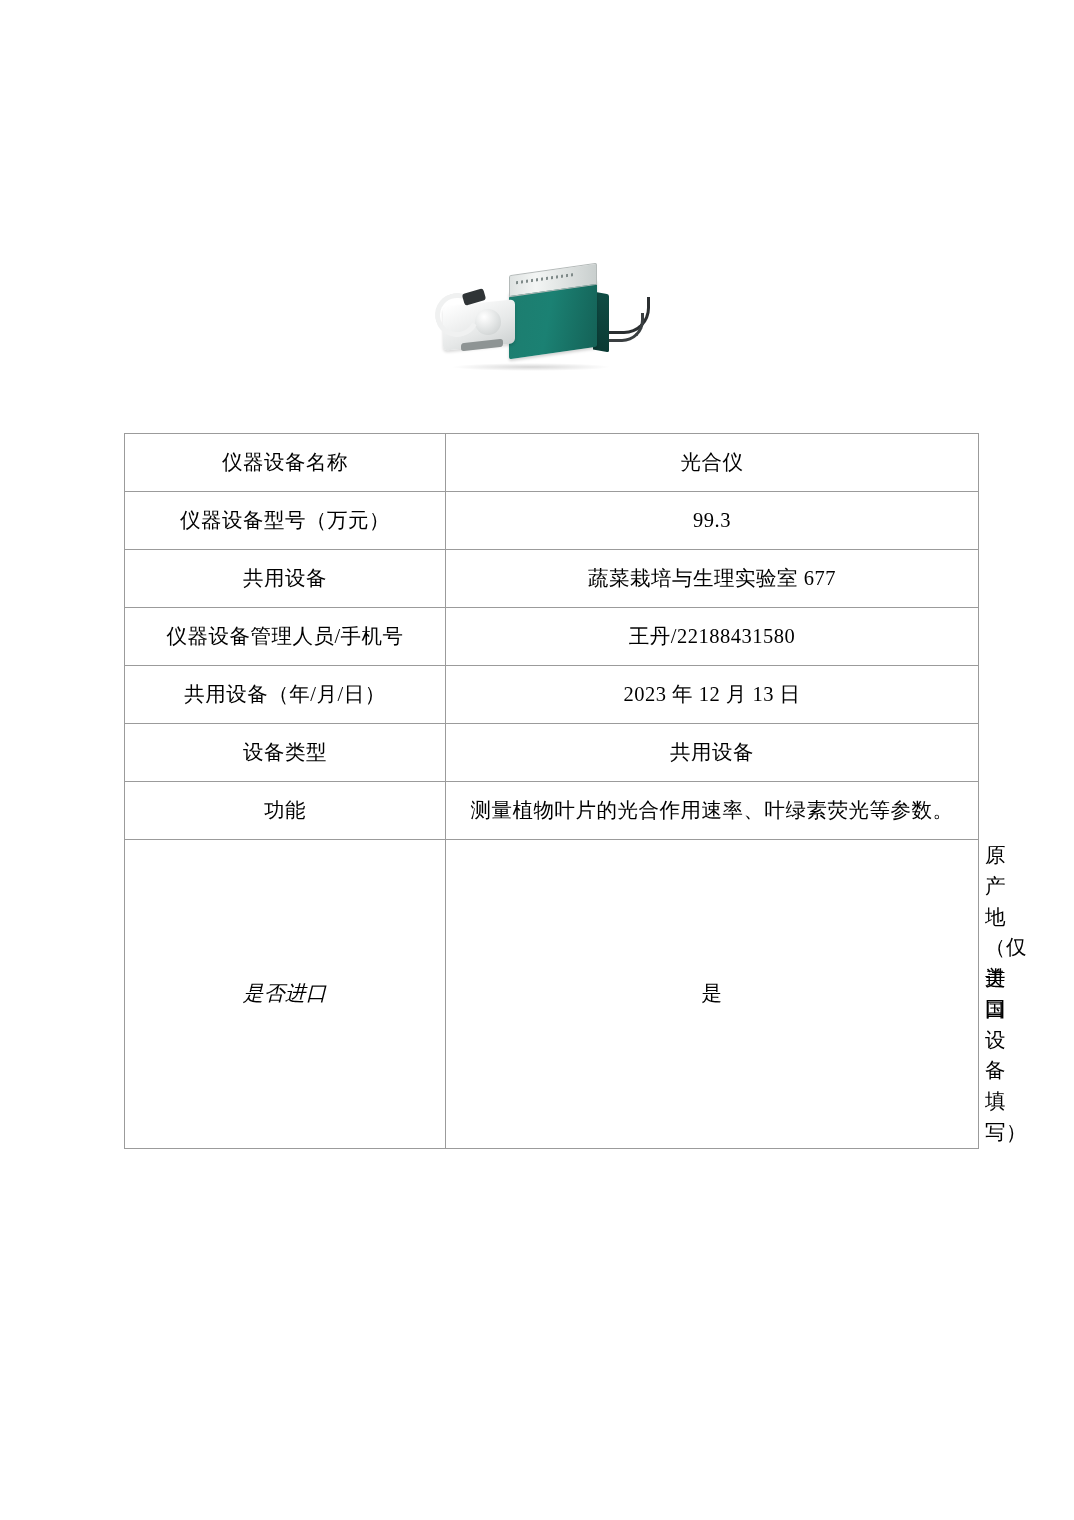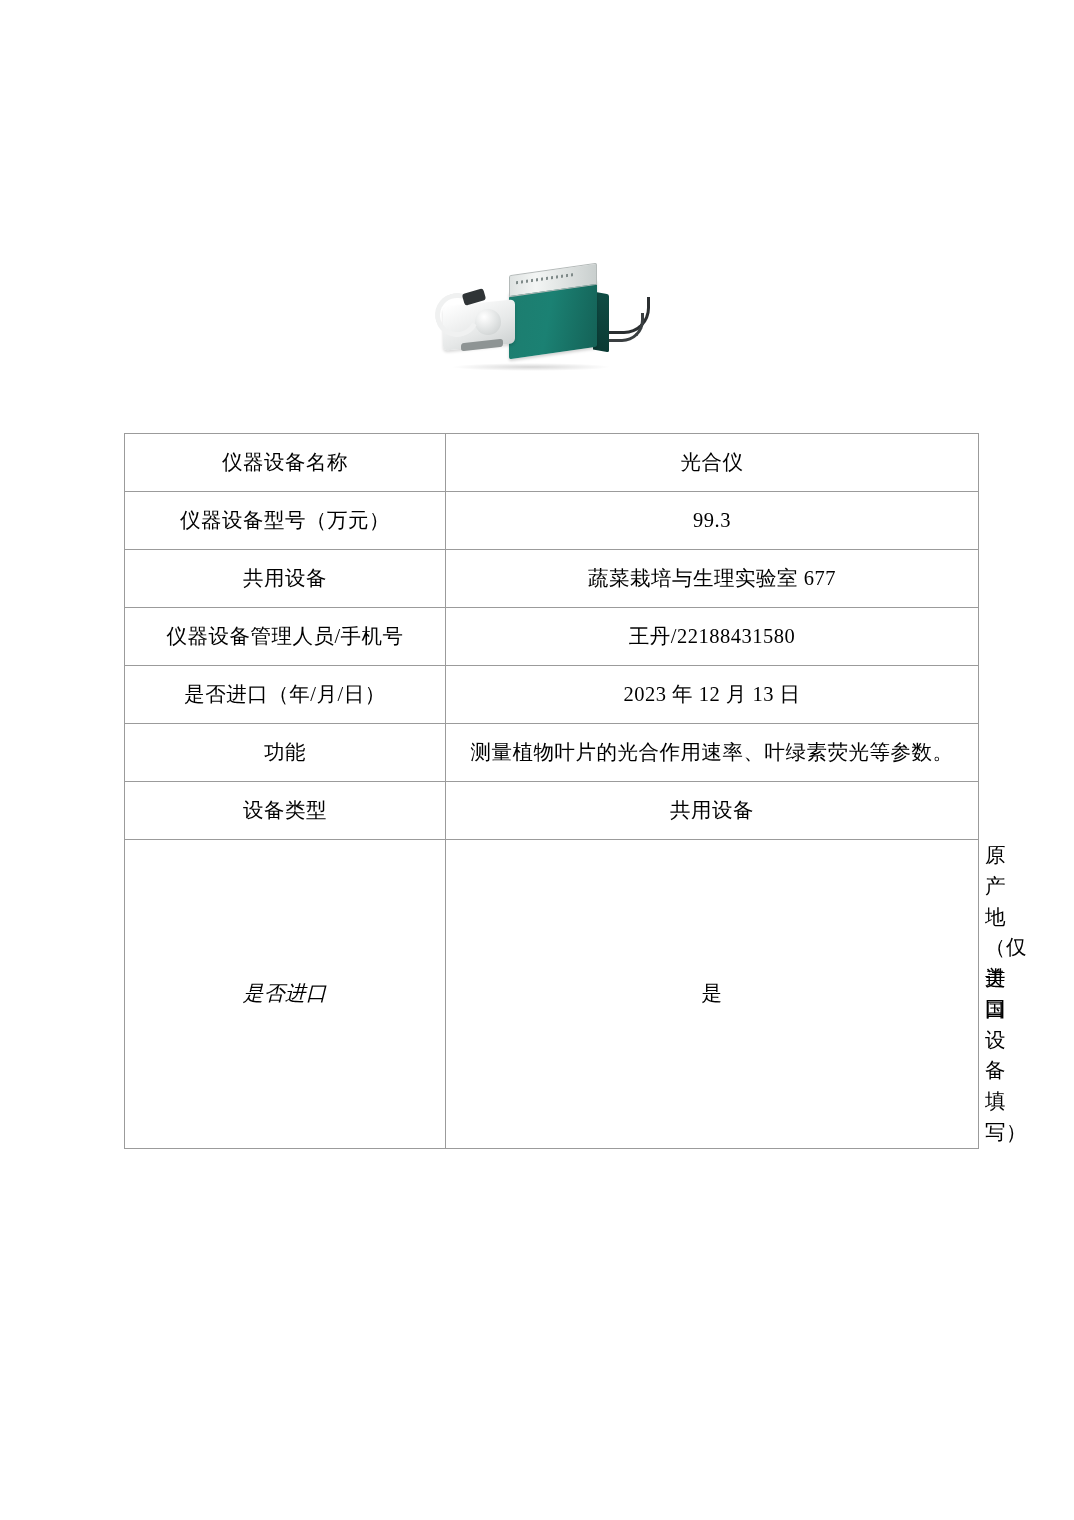--- a/index.html
+++ b/index.html
@@ -233,30 +233,30 @@
       </tr>
       <tr>
         <td class="label-cell">共用设备</td>
         <td class="value-cell">蔬菜栽培与生理实验室 677</td>
       </tr>
       <tr>
         <td class="label-cell">仪器设备管理人员/手机号</td>
         <td class="value-cell">王丹/22188431580</td>
       </tr>
       <tr>
-        <td class="label-cell">是否进口（年/月/日）</td>
+        <td class="label-cell">共用设备（年/月/日）</td>
         <td class="value-cell">2023 年 12 月 13 日</td>
+      </tr>
+      <tr>
+        <td class="label-cell">设备类型</td>
+        <td class="value-cell">共用设备</td>
       </tr>
       <tr>
         <td class="label-cell">功能</td>
         <td class="value-cell">测量植物叶片的光合作用速率、叶绿素荧光等参数。</td>
-      </tr>
-      <tr>
-        <td class="label-cell">设备类型</td>
-        <td class="value-cell">共用设备</td>
       </tr>
       <tr class="row-import">
         <td class="imp-label">是否进口</td>
         <td class="imp-yes">是</td>
         <td class="imp-origin">原产地（仅进口设备填写）</td>
         <td class="imp-country">美国</td>
       </tr>
     </tbody>
   </table>
 

